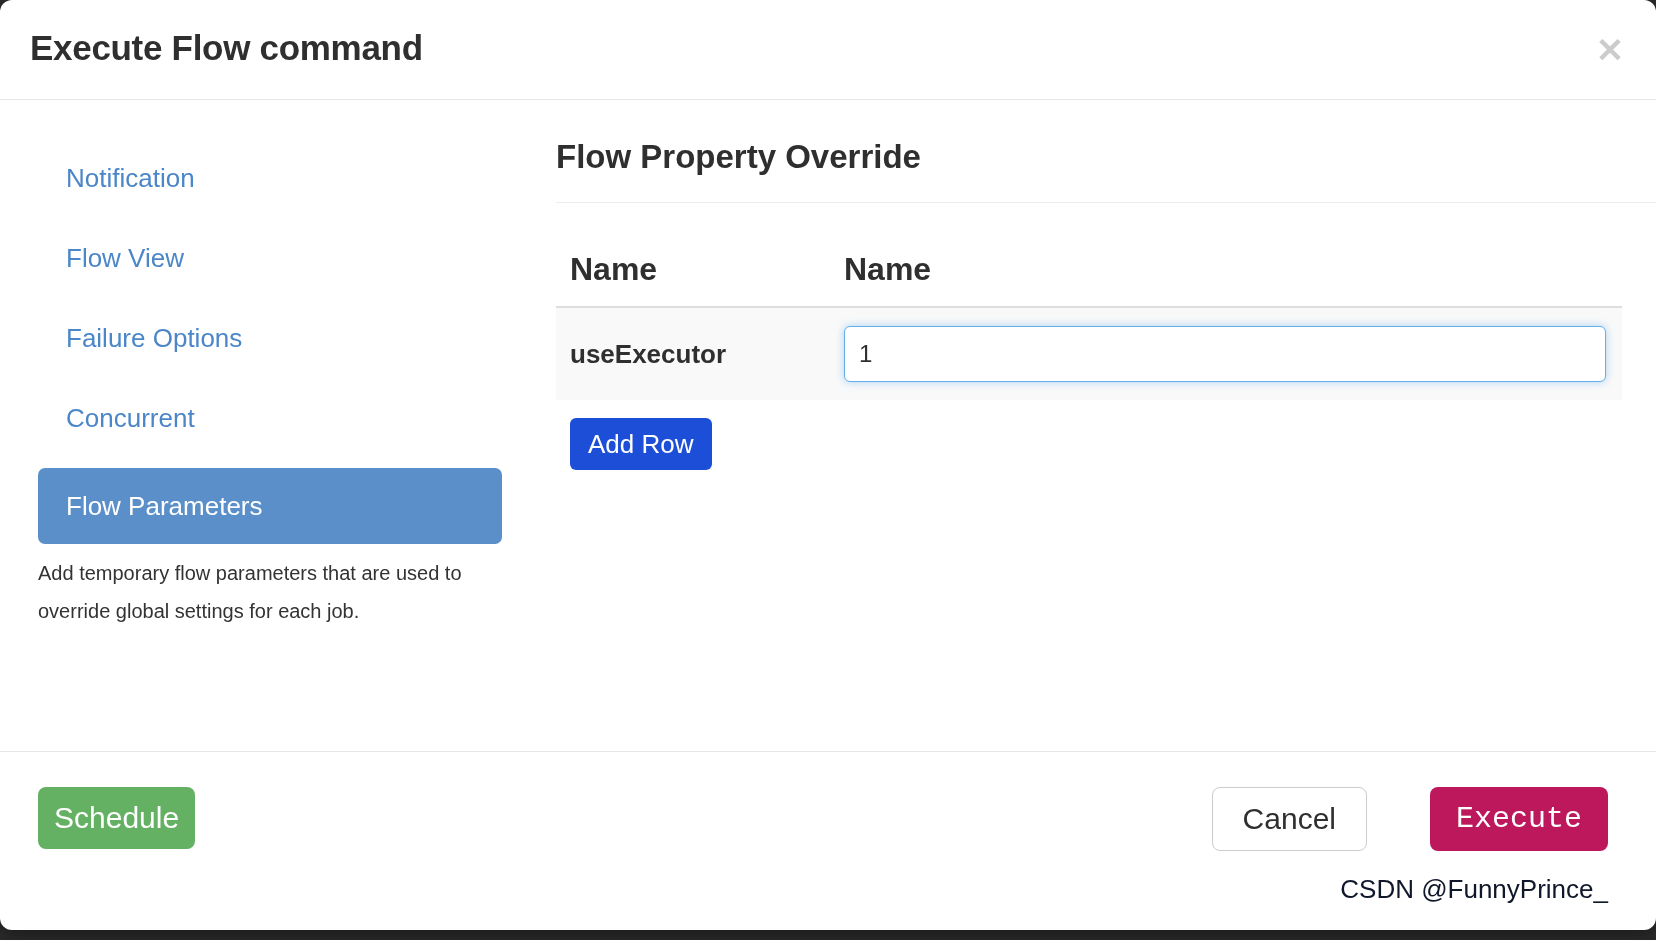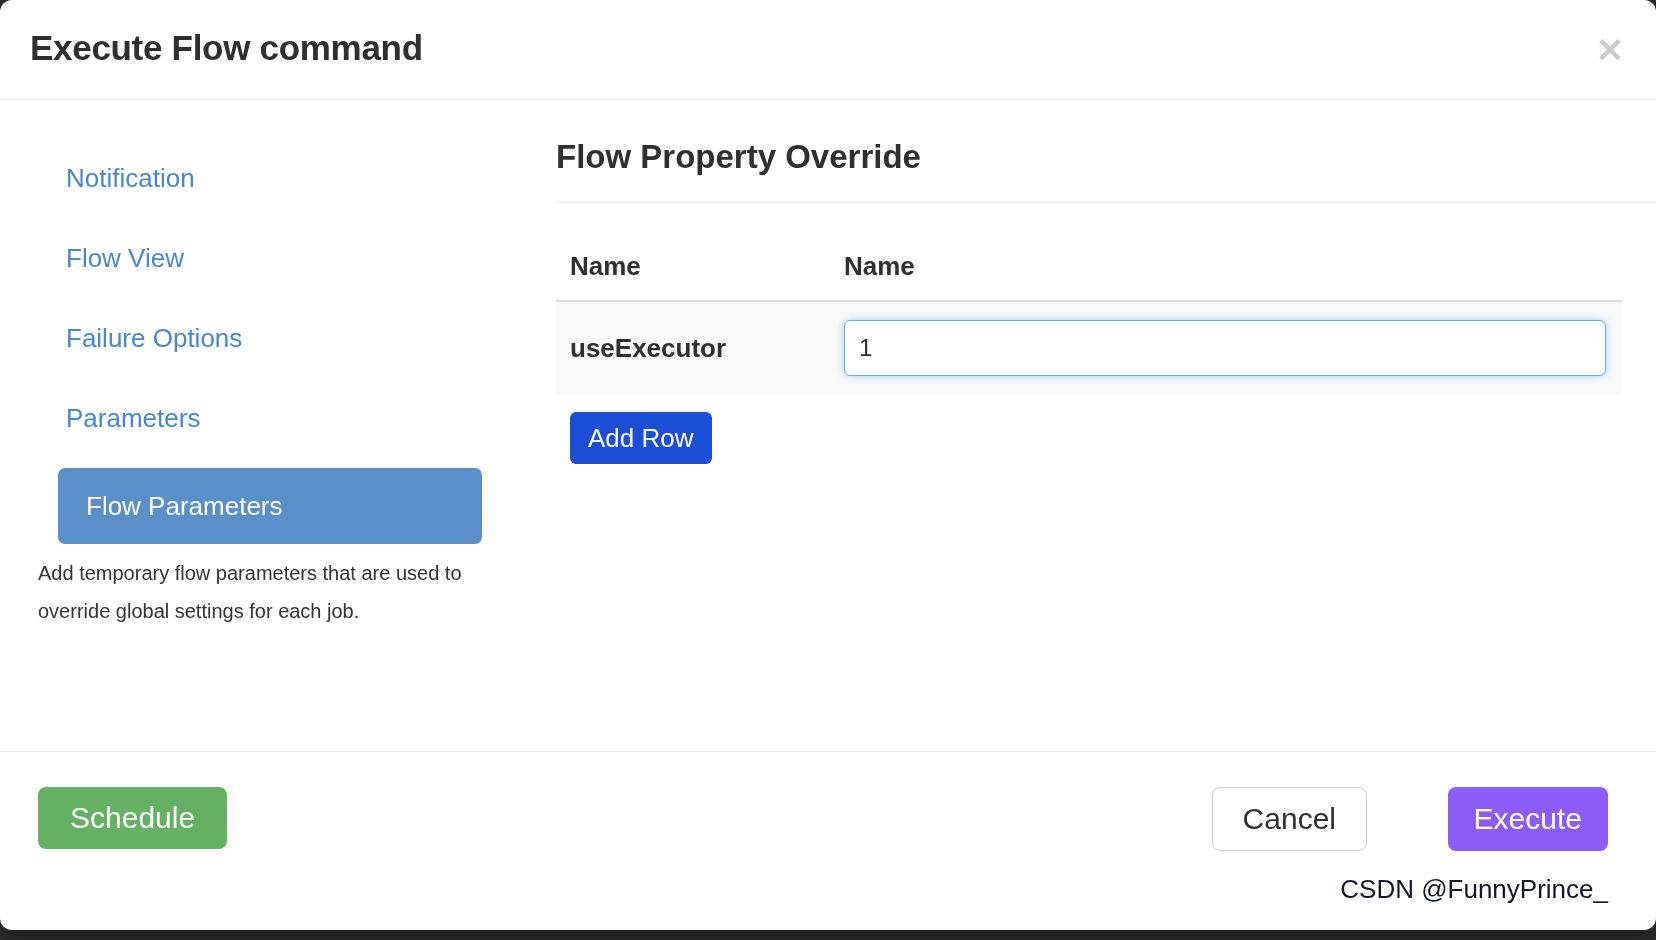--- a/index.html
+++ b/index.html
@@ -79,21 +79,21 @@
     color: #4a86c8;
     border-radius: 7px;
     cursor: pointer;
     box-sizing: border-box;
     line-height: 40px;
   }
   .nav-item.spaced { margin-bottom: 20px; }
   .nav-item.active {
     background: #5b8fc9;
     color: #ffffff;
-    margin: 0 58px;
+    margin: 0 38px;
     padding: 18px 28px;
   }
   #sidebar-description {
     margin: 10px 38px 0 38px;
     font-size: 20px;
     line-height: 38px;
     color: #333333;
     max-width: 470px;
   }
 
@@ -117,21 +117,21 @@
 
   
   #property-table {
     width: 1066px;
     border-collapse: collapse;
     margin-top: 38px;
     table-layout: fixed;
   }
   #property-table th {
     text-align: left;
-    font-size: 26px;
+    font-size: 32px;
     font-weight: bold;
     color: #2f2f2f;
     padding: 10px 0 18px 14px;
   }
   #property-table th.col-name { width: 260px; }
   #property-table td {
     background: #f9f9f9;
     border-top: 2px solid #dddddd;
     padding: 18px 0 18px 14px;
     vertical-align: middle;
@@ -185,44 +185,44 @@
   #schedule-button {
     position: absolute;
     left: 38px;
     top: 35px;
     background: #64b164;
     color: #ffffff;
     font-size: 30px;
     font-family: "Liberation Sans", sans-serif;
     border: none;
     border-radius: 8px;
-    padding: 14px 32px;
+    padding: 14px 16px;
     cursor: pointer;
   }
   #cancel-button {
     position: absolute;
     right: 289px;
     top: 35px;
     background: #ffffff;
     color: #2f2f2f;
     font-size: 30px;
     font-family: "Liberation Sans", sans-serif;
     border: 1px solid #cccccc;
     border-radius: 8px;
     padding: 14px 30px;
     cursor: pointer;
   }
   #execute-button {
     position: absolute;
     right: 48px;
     top: 35px;
-    background: #8b5cf6;
+    background: #be185d;
     color: #ffffff;
     font-size: 30px;
-    font-family: Liberation Sans, sans-serif;
+    font-family: Liberation Mono, monospace;
     border: none;
     border-radius: 8px;
     padding: 15px 26px;
     cursor: pointer;
   }
   #watermark {
     position: absolute;
     right: 48px;
     top: 122px;
     font-size: 26px;
@@ -238,21 +238,21 @@
     <div id="dialog-title">Execute Flow command</div>
     <div id="close-button">✕</div>
   </div>
 
   <div id="modal-body">
 
     <div id="sidebar">
       <div class="nav-item spaced">Notification</div>
       <div class="nav-item spaced">Flow View</div>
       <div class="nav-item spaced">Failure Options</div>
-      <div class="nav-item spaced">Parameters</div>
+      <div class="nav-item spaced">Concurrent</div>
       <div class="nav-item active">Flow Parameters</div>
       <div id="sidebar-description">Add temporary flow parameters that are used to override global settings for each job.</div>
     </div>
 
     <div id="content">
       <div id="content-title">Flow Property Override</div>
 
       <table id="property-table">
         <thead>
           <tr>

